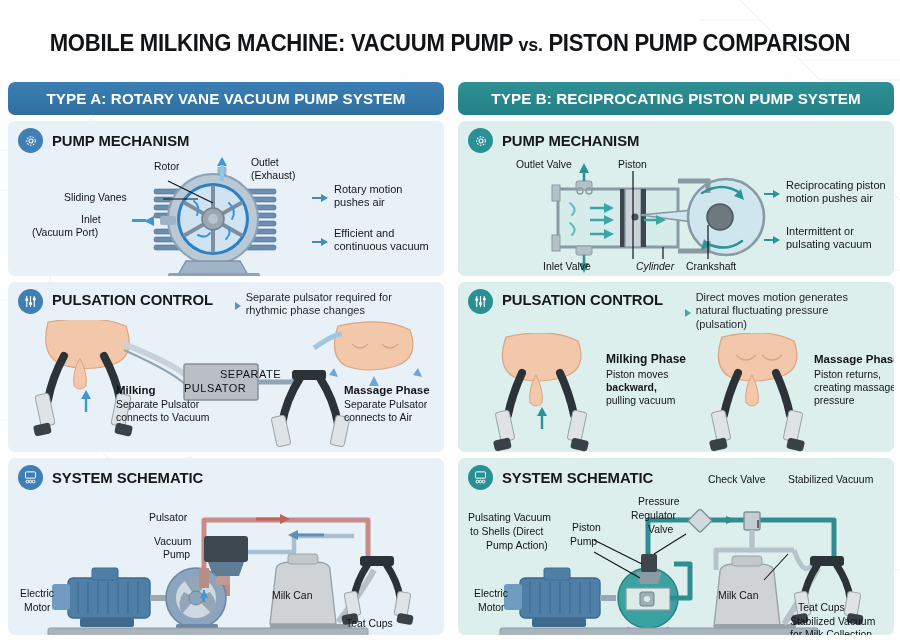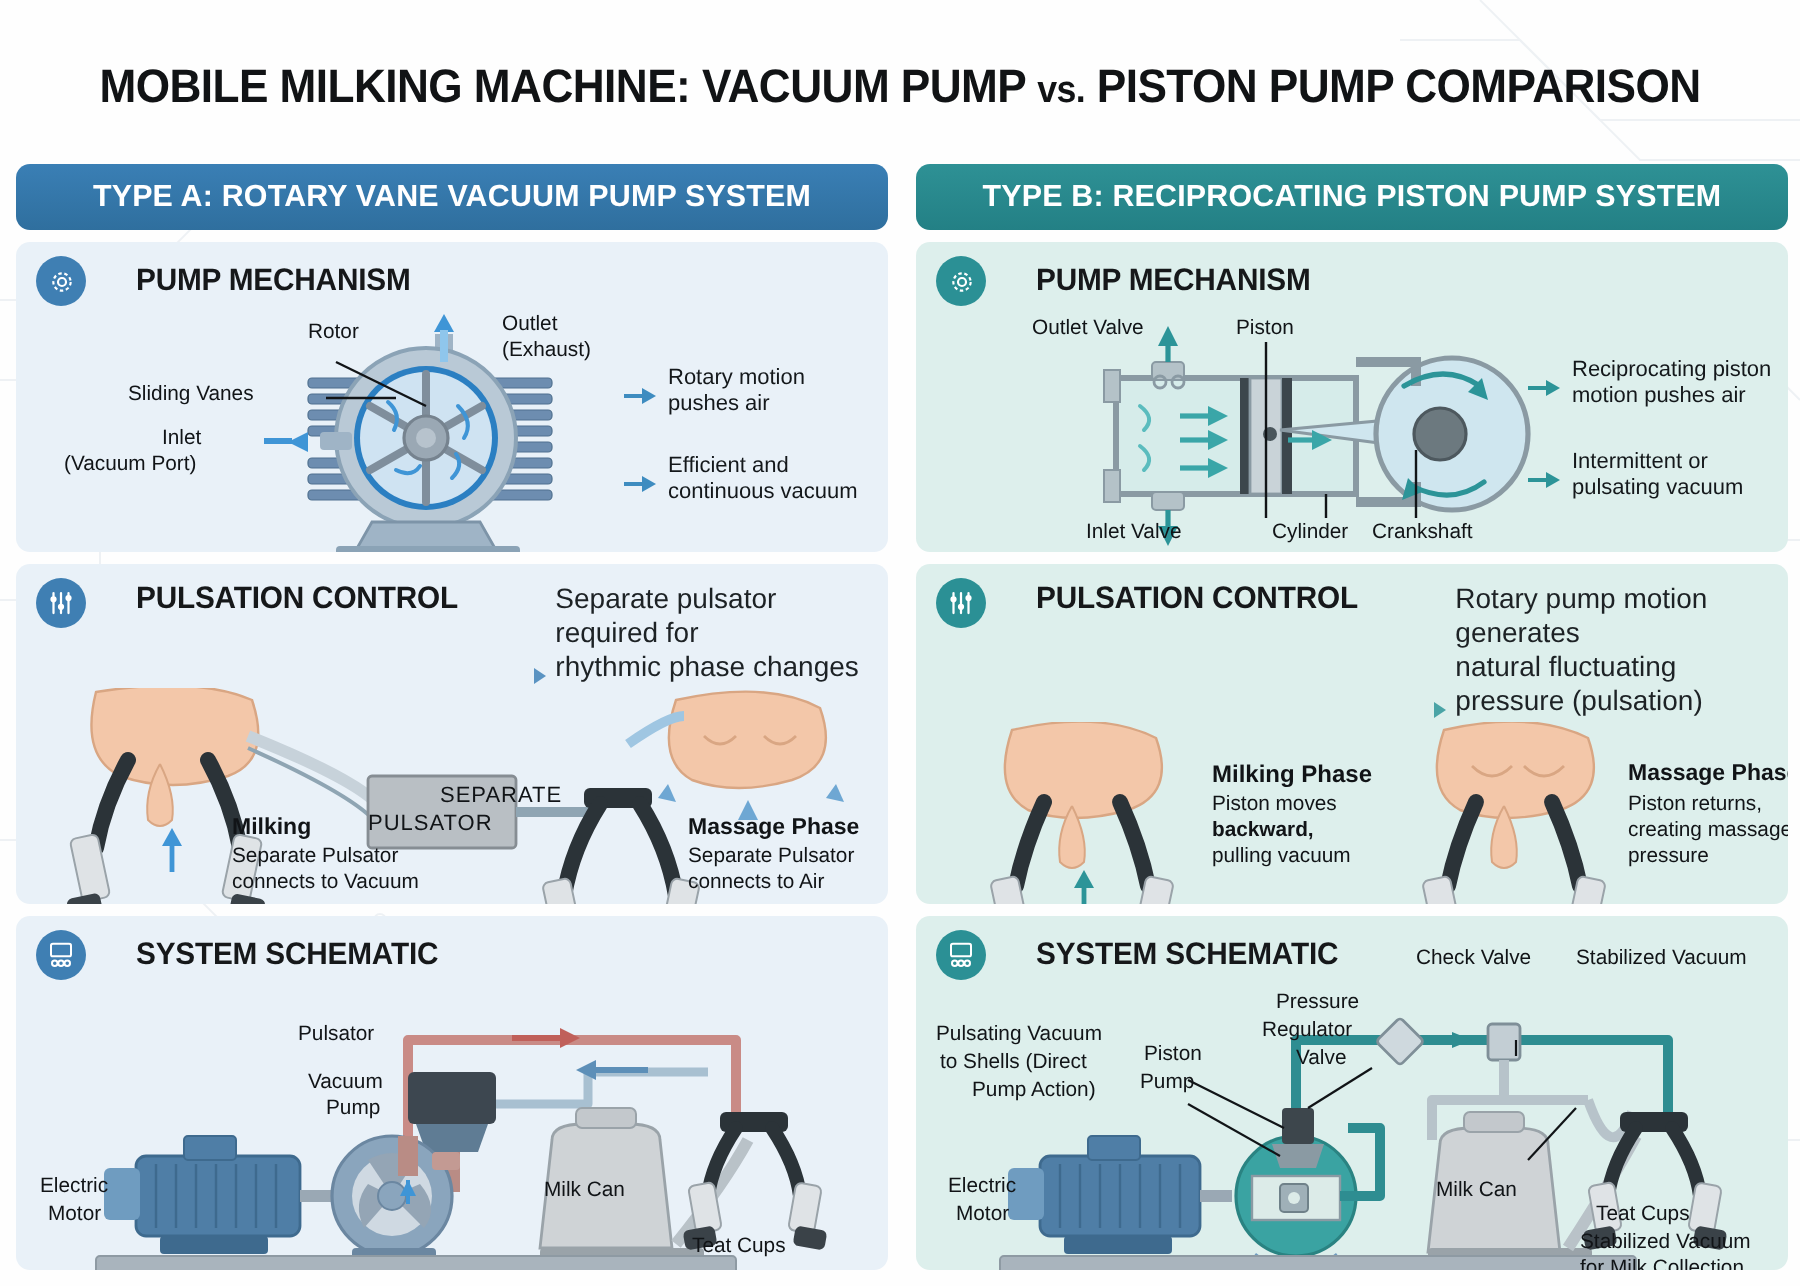--- a/index.html
+++ b/index.html
@@ -66,21 +66,21 @@
     border-radius: 7px;
     position: relative;
     overflow: hidden;
   }
   .col-a .section { background: #e9f1f8; }
   .col-b .section { background: #ddefec; }
 
   .sec-head {
     display: flex;
     align-items: center;
-    gap: 25px;
+    gap: 9px;
     padding: 7px 14px 2px 10px;
   }
   .sec-icon {
     width: 25px; height: 25px;
     border-radius: 50%;
     flex: 0 0 25px;
     display: flex; align-items: center; justify-content: center;
     color: #ffffff;
   }
   .col-a .sec-icon { background: #3f7fb3; }
@@ -89,23 +89,23 @@
     font-size: 15.5px;
     font-weight: 700;
     color: #16181a;
     letter-spacing: -0.1px;
     transform: scaleX(.96);
     transform-origin: left center;
     white-space: nowrap;
   }
   .sec-note {
     display: flex;
-    align-items: flex-end;
+    align-items: center;
     gap: 5px;
-    font-size: 14px;
+    font-size: 11px;
     line-height: 1.22;
     color: #1d2225;
     margin-left: 6px;
     padding-top: 2px;
     max-width: 228px;
   }
   .tri {
     flex: 0 0 auto;
     margin-top: 3px;
     width: 0; height: 0;
@@ -525,21 +525,21 @@
           <g stroke="#111417" stroke-width="1.2">
             <line x1="175" y1="16" x2="175" y2="104"></line>
             <line x1="205" y1="92" x2="205" y2="104"></line>
             <line x1="250" y1="70" x2="250" y2="104"></line>
           </g>
         </svg>
 
         <div class="lbl" style="left:58px; top:4px;">Outlet Valve</div>
         <div class="lbl" style="left:160px; top:4px;">Piston</div>
         <div class="lbl" style="left:85px; top:106px;">Inlet Valve</div>
-        <div class="lbl" style="left:178px; top:106px;">Cylinder</div>
+        <div class="lbl" style="left:178px; top:106px;font-style:italic;">Cylinder</div>
         <div class="lbl" style="left:228px; top:106px;">Crankshaft</div>
 
         <div class="bullet-line" style="left:306px; top:70px;">
           <span class="arr"></span>
           <span>
             <span>Intermittent or</span><br>
             <span>pulsating vacuum</span>
           </span>
         </div>
         <div class="bullet-line" style="left:306px; top:24px;">
@@ -561,21 +561,21 @@
               <line x1="18" y1="4" x2="18" y2="20"></line>
             <circle cx="6" cy="9" r="1.6" fill="#fff"></circle>
               <circle cx="12" cy="15" r="1.6" fill="#fff"></circle>
               <circle cx="18" cy="8" r="1.6" fill="#fff"></circle>
           </svg>
         </span>
         <span class="sec-title" style="padding-top:2px;">PULSATION CONTROL</span>
         <span class="sec-note" style="max-width:236px;">
           <span class="tri"></span>
           <span>
-            <span>Rotary pump motion generates</span><br>
+            <span>Direct moves motion generates</span><br>
             <span>natural fluctuating pressure (pulsation)</span>
           </span>
         </span>
       </div>
       <div class="sec-body" style="height:135px;">
         <svg class="diag" width="436" height="135" viewBox="0 0 436 135">
 
           <path d="M48 4 q44 -10 72 4 q10 28 -14 36 q-28 8 -50 0 q-18 -10 -8 -40 Z" fill="#f3c7a9" stroke="#d9a683" stroke-width="1.2"></path>
           <path d="M78 42 q8 16 6 28 q-6 6 -12 0 q-2 -14 6 -28" fill="#f3c7a9" stroke="#d9a683" stroke-width="1"></path>
           <path d="M64 40 q-10 22 -14 42" stroke="#2b3338" stroke-width="8" fill="none" stroke-linecap="round"></path>

